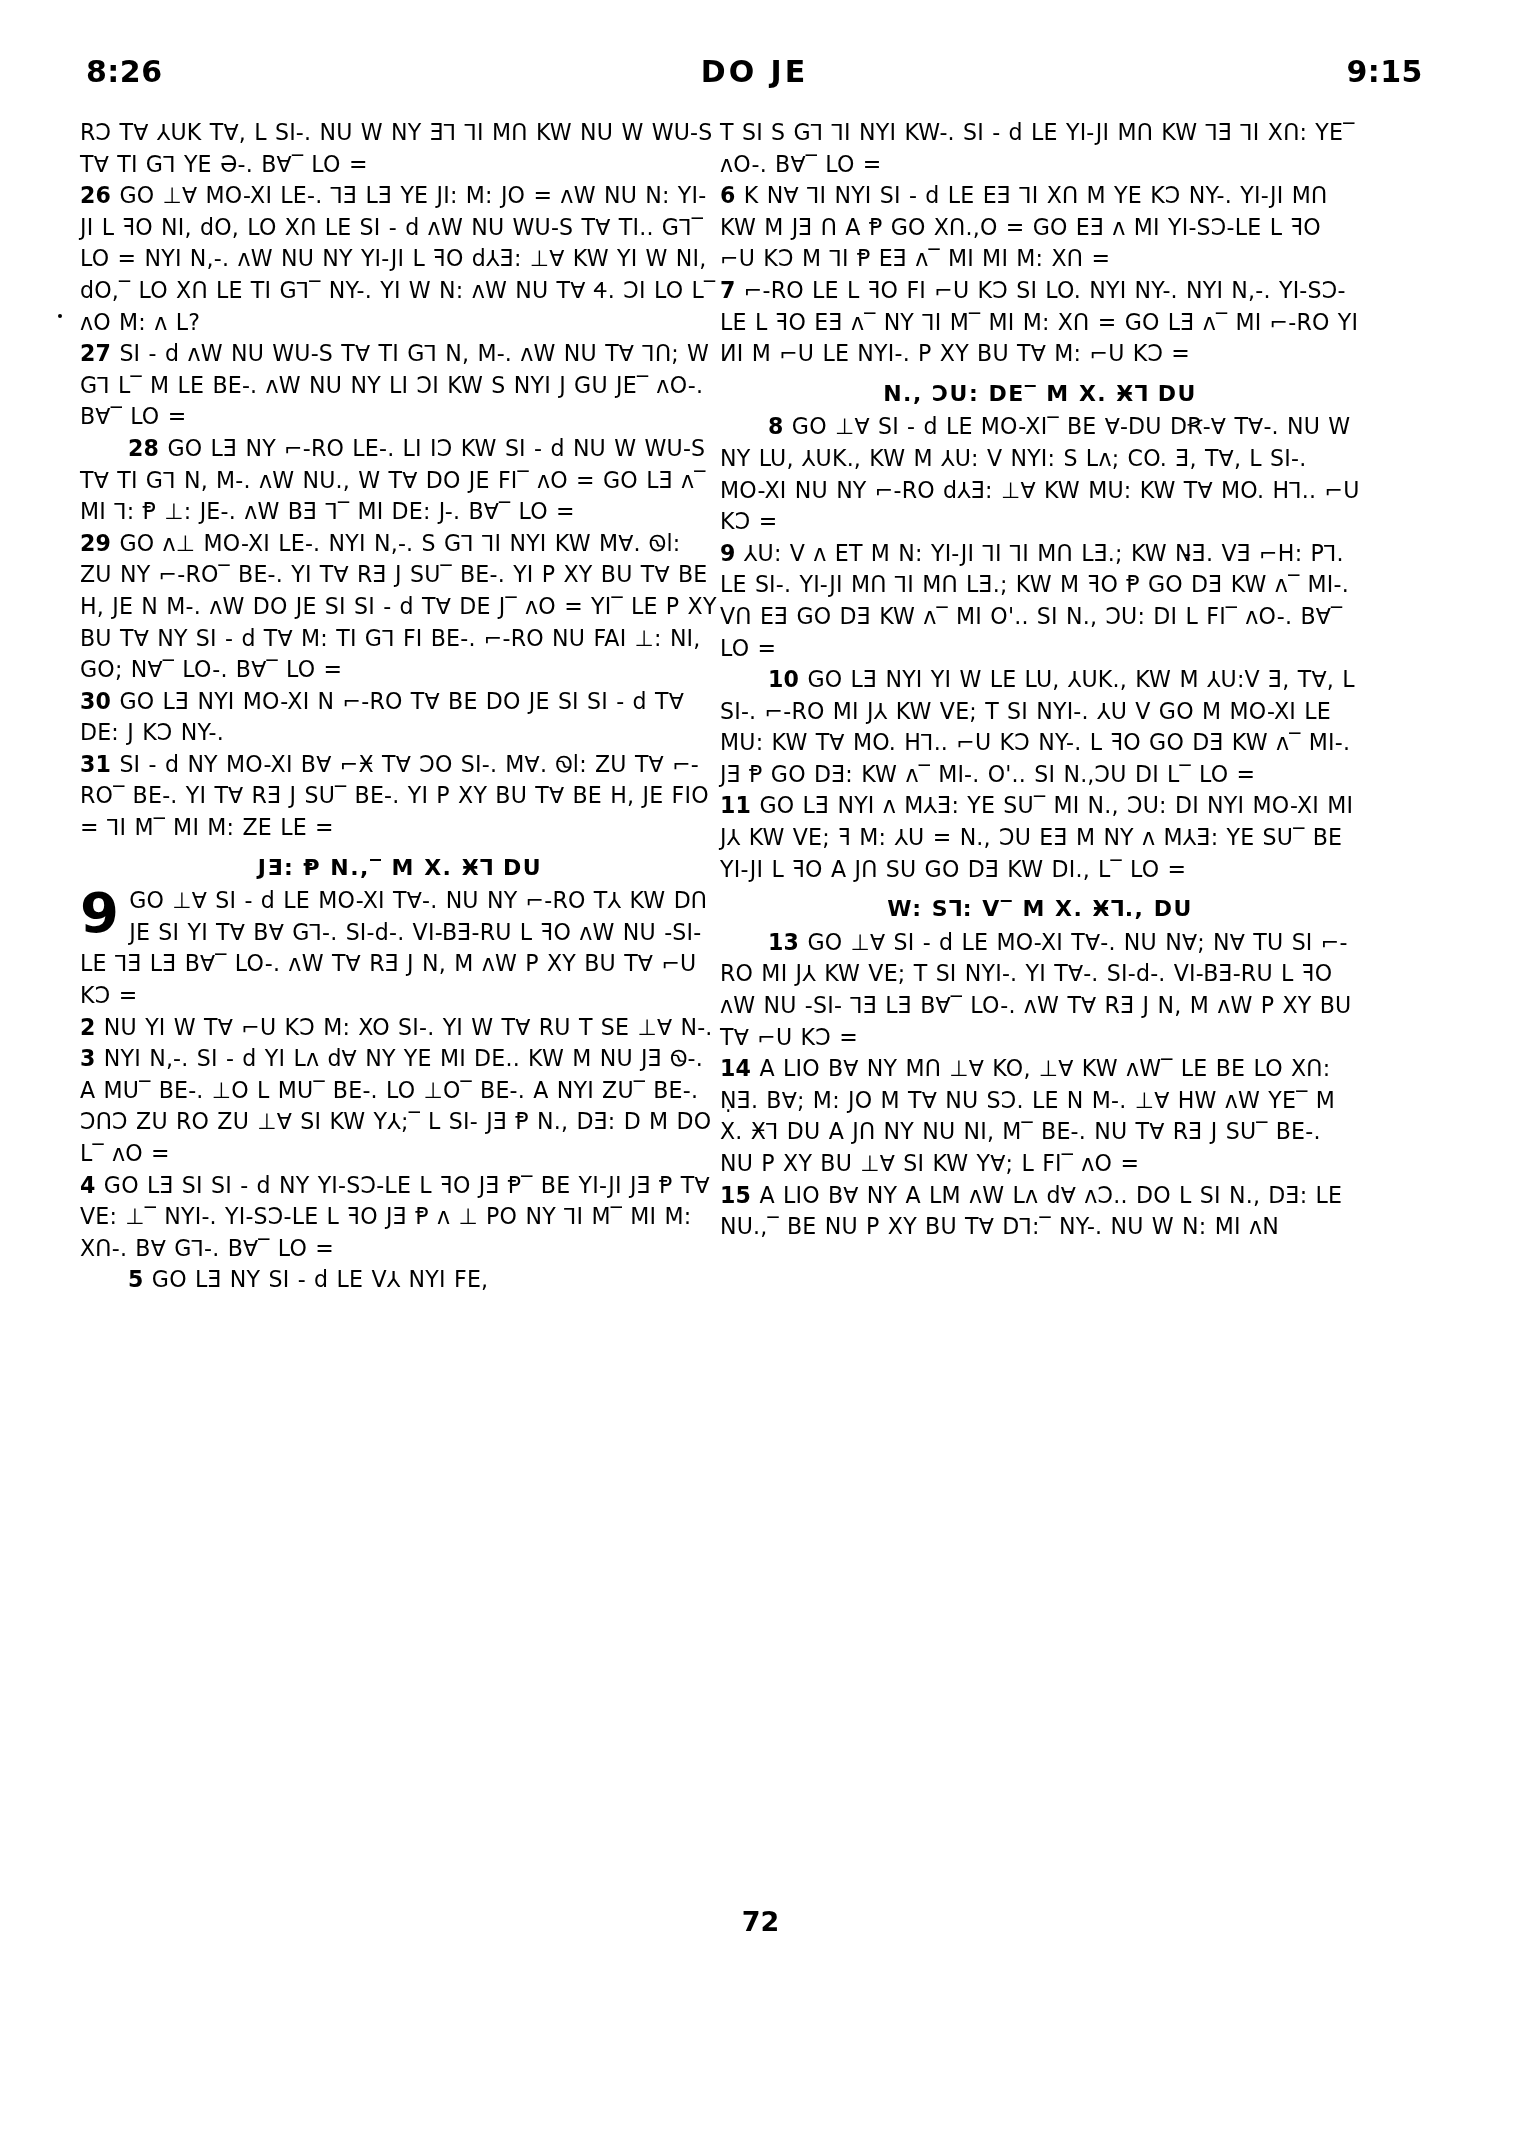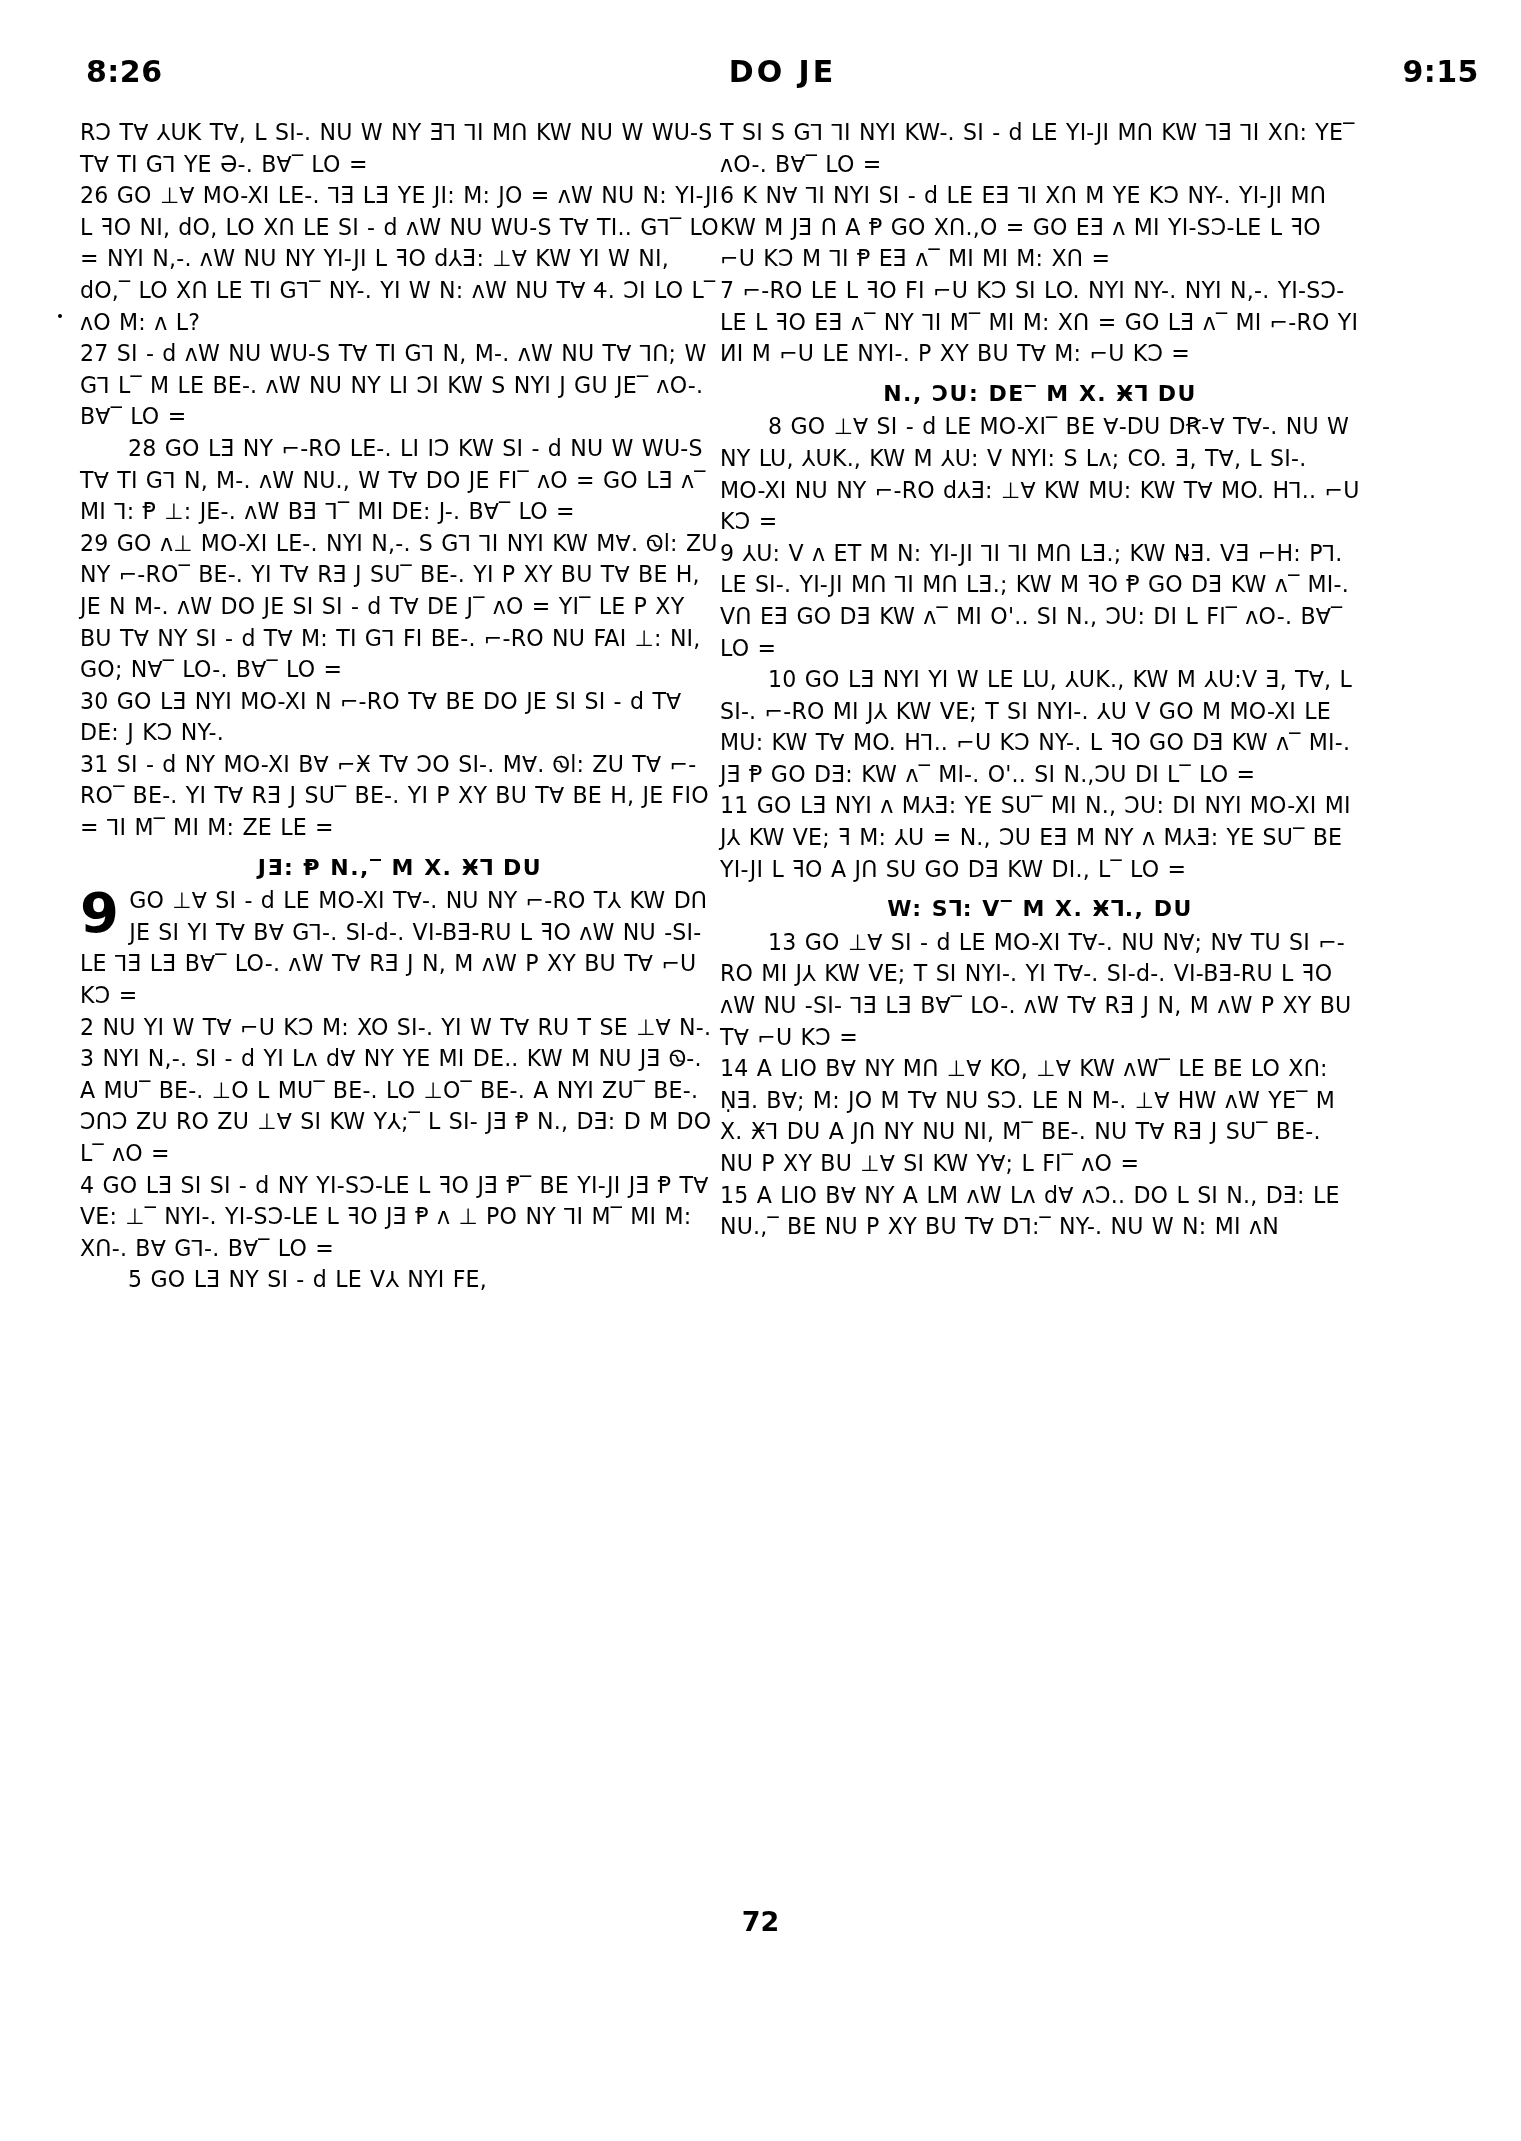--- a/index.html
+++ b/index.html
@@ -14,21 +14,21 @@
     color: #000000;
     position: relative;
     overflow: hidden;
   }
   .page {
     position: absolute;
     left: 0; top: 0;
     width: 1521px;
     height: 1989px;
     box-sizing: border-box;
-    padding: 54px 36px 20px 80px;
+    padding: 54px 92px 20px 80px;
   }
   .header {
     display: flex;
     align-items: baseline;
     justify-content: space-between;
     font-weight: bold;
     font-size: 30px;
     letter-spacing: 0.5px;
     margin: 0 6px 28px 6px;
   }
@@ -56,21 +56,21 @@
   .par {
     margin: 0;
     text-align: left;
     white-space: pre-wrap;
     word-spacing: 1px;
   }
   .par.indent {
     text-indent: 48px;
   }
   .vnum {
-    font-weight: normal;
+    font-weight: bold;
   }
   .subhead {
     text-align: center;
     font-weight: bold;
     font-size: 22px;
     letter-spacing: 1.5px;
     margin: 8px 0 2px 0;
   }
   .chapter-block {
     position: relative;

